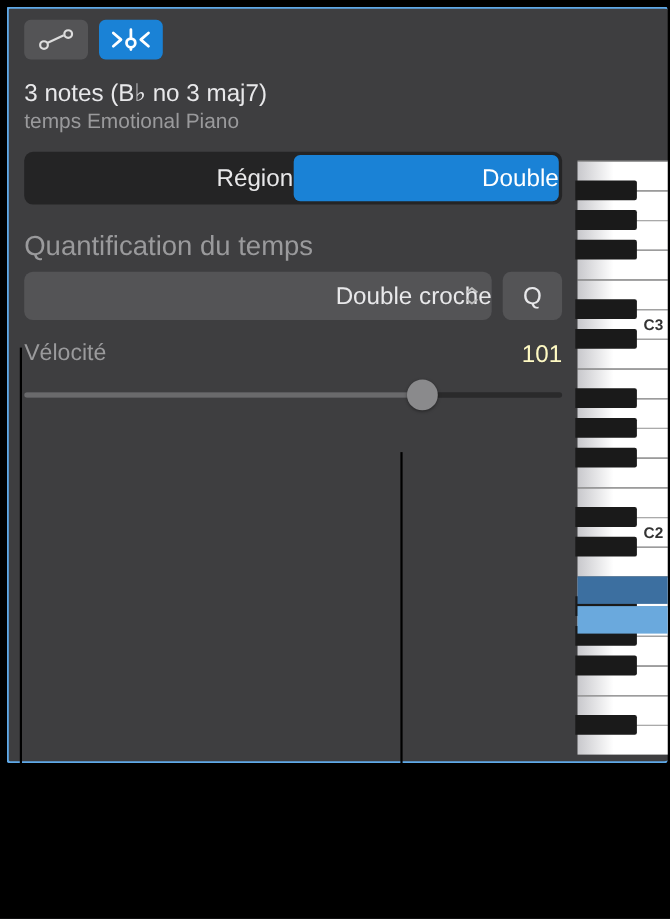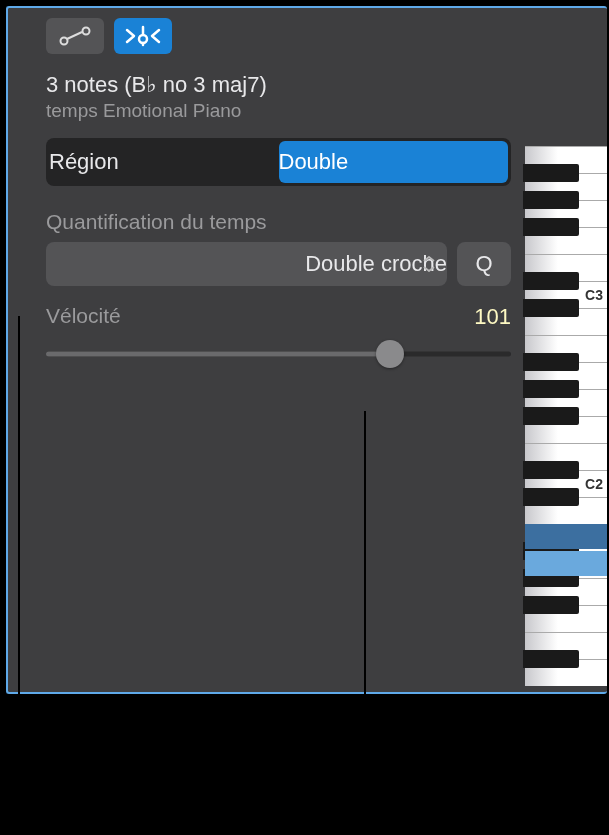--- a/index.html
+++ b/index.html
@@ -19,21 +19,20 @@
       right: 0;
       width: 601px;
       height: 688px;
       background: #3e3e40;
       border-top: 2px solid #5fa9e8;
       border-left: 2px solid #5fa9e8;
       border-bottom: 2px solid #5fa9e8;
       border-radius: 3px;
       box-sizing: border-box;
       display: flex;
-      padding-left: 24px;
     }
     .left-panel {
       flex: 1;
       display: flex;
       flex-direction: column;
       padding: 10px 12px 12px 14px;
     }
     .top-buttons {
       display: flex;
       gap: 10px;
@@ -63,34 +62,34 @@
     }
     .tab-row {
       display: flex;
       background: #242425;
       border-radius: 8px;
       padding: 3px;
       margin-bottom: 24px;
     }
     .tab {
       flex: 1;
-      text-align: left;
+      text-align: right;
       padding: 8px 0;
       border-radius: 6px;
       font-size: 22px;
       color: #e8e8ea;
       font-weight: 400;
     }
     .tab.active {
       background: #1a82d6;
       color: #fff;
     }
     .section-label {
       color: #9a9a9c;
-      font-size: 21px;
+      font-size: 25px;
       font-weight: 400;
       margin-bottom: 8px;
     }
     .quantize-row {
       display: flex;
       gap: 10px;
       margin-bottom: 18px;
     }
     .dropdown {
       flex: 1;

